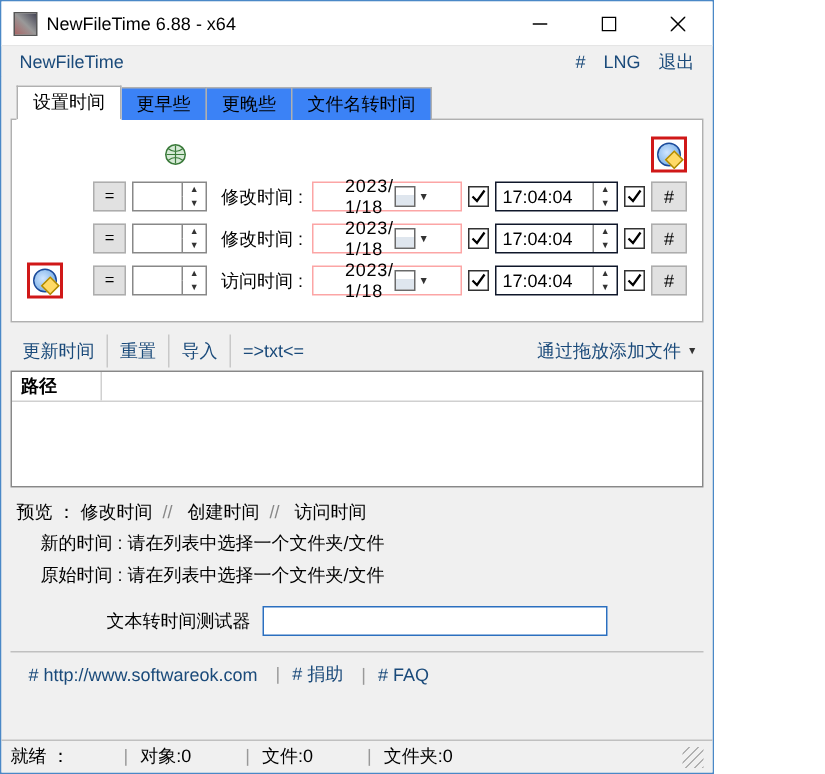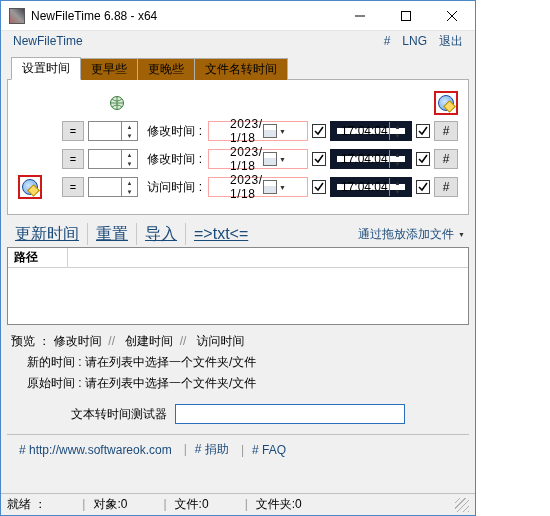--- a/index.html
+++ b/index.html
@@ -12,21 +12,21 @@
   .titlebar .winbtn { width: 46px; height: 30px; display: flex; align-items: center; justify-content: center; font-size: 12px; color: #000; }
   .titlebar .winbtn svg { width: 10px; height: 10px; stroke: #000; stroke-width: 1; fill: none; }
   
   .menubar { height: 20px; background: #f0f0f0; display: flex; align-items: center; padding: 0 6px; font-size: 12px; color: #1a4a7a; }
   .menubar .left { flex: 1; }
   .menubar .mitem { padding: 0 6px; }
   
   .client { flex: 1; background: #f0f0f0; padding: 4px 6px 0 6px; display: flex; flex-direction: column; }
   
   .tabs { display: flex; align-items: flex-end; height: 22px; margin-left: 4px; margin-top: 2px; }
-  .tab { padding: 2px 10px; border: 1px solid #b0b0b0; border-bottom: none; background: #a16207; font-size: 12px; margin-right: 0; position: relative; top: 1px; }
+  .tab { padding: 2px 10px; border: 1px solid #b0b0b0; border-bottom: none; background: #3b82f6; font-size: 12px; margin-right: 0; position: relative; top: 1px; }
   .tab.active { background: #fff; border-bottom: 1px solid #fff; z-index: 2; }
   .tab + .tab { margin-left: -1px; }
   .tabpanel { border: 1px solid #b0b0b0; background: #fff; padding: 8px 10px 14px 10px; }
   
   .prow { display: flex; align-items: center; height: 26px; gap: 4px; margin-top: 2px; }
   .sp { flex: 0 0 40px; }
   .corner-icon { width: 24px; height: 24px; border: 2px solid #d01818; background: #fff; position: relative; display:flex; align-items:center; justify-content:center; }
   .corner-icon::before { content:""; width:14px; height:14px; border:1px solid #1a4a9a; border-radius:50%; background: radial-gradient(circle at 40% 40%, #cfe5ff, #5f9fe0); }
   .corner-icon::after { content:""; position:absolute; right:2px; bottom:2px; width:7px; height:7px; background:#ffda66; border:1px solid #b08a00; transform:rotate(45deg); }
   .globe-btn { width: 26px; height: 20px; display: flex; align-items: center; justify-content: center; }
@@ -36,28 +36,28 @@
   .numbox .sp-inner { flex:1; }
   .numbox .spin { width: 16px; display:flex; flex-direction:column; }
   .numbox .spin div { height: 9px; border-left:1px solid #888; display:flex; align-items:center; justify-content:center; font-size:6px; color:#333;}
   .lbl { width: 60px; text-align: right; margin-right: 2px; }
   .datebox { width: 100px; height: 20px; border: 1px solid #fca5a5; background: #fff; display: flex; align-items: center; padding: 0 21px; font-size: 12px; }
   .datebox .dt { flex:1; letter-spacing: 0.5px;}
   .datebox .cal { width: 14px; height: 14px; border:1px solid #6a6a6a; background: linear-gradient(#fff 40%, #dfe6ee 40%); margin-right:2px;}
   .datebox .dd { font-size: 7px; color:#333;}
   .chk { width: 14px; height: 14px; border: 1px solid #333; background: #fff; display: flex; align-items: center; justify-content: center; }
   .chk svg { width: 10px; height: 10px; }
-  .timebox { width: 82px; height: 20px; border: 7px solid #0f172a; background: #fff; display: flex; align-items: center; padding-left: 4px; font-size: 12px;}
+  .timebox { width: 82px; height: 20px; border: 1px solid #0f172a; background: #fff; display: flex; align-items: center; padding-left: 4px; font-size: 12px;}
   .timebox .tt { flex:1;}
   .timebox .spin { width: 16px; display:flex; flex-direction:column; border-left:1px solid #888;}
   .timebox .spin div { height:9px; display:flex; align-items:center; justify-content:center; font-size:6px; color:#333;}
   .hashbtn { width: 24px; height: 20px; border: 1px solid #adadad; background: #e1e1e1; display:flex; align-items:center; justify-content:center; font-size: 12px;}
   
   .toolbar { display: flex; align-items: center; height: 26px; margin-top: 6px; gap: 0; }
-  .tbtn { height: 22px; padding: 0 8px; display:flex; align-items:center; color:#1a4a7a; border-right: 1px solid #c8c8c8; font-size:16px;text-decoration:underline;}
+  .tbtn { height: 22px; padding: 0 8px; display:flex; align-items:center; color:#1a4a7a; border-right: 1px solid #c8c8c8; font-size:12px;}
   .toolbar .right { margin-left:auto; display:flex; align-items:center; color:#1a4a7a; padding-right:4px;}
   .toolbar .right .dd { font-size:7px; margin-left:4px; color:#333;}
   
   .listarea { border: 1px solid #888; background: #fff; height: 78px; font-weight: bold; }
   .listhdr { height: 20px; border-bottom: 1px solid #d0d0d0; display:flex; align-items:center; }
   .listhdr .col { padding: 0 6px; border-right: 1px solid #d0d0d0; height:100%; display:flex; align-items:center;}
   
   .pline { font-size:12px; color:#000; padding: 2px 4px;}
   .pline .sep { color:#888; }
   .testline { display:flex; align-items:center; justify-content:center; gap:8px; margin:10px 0 8px 0;}

